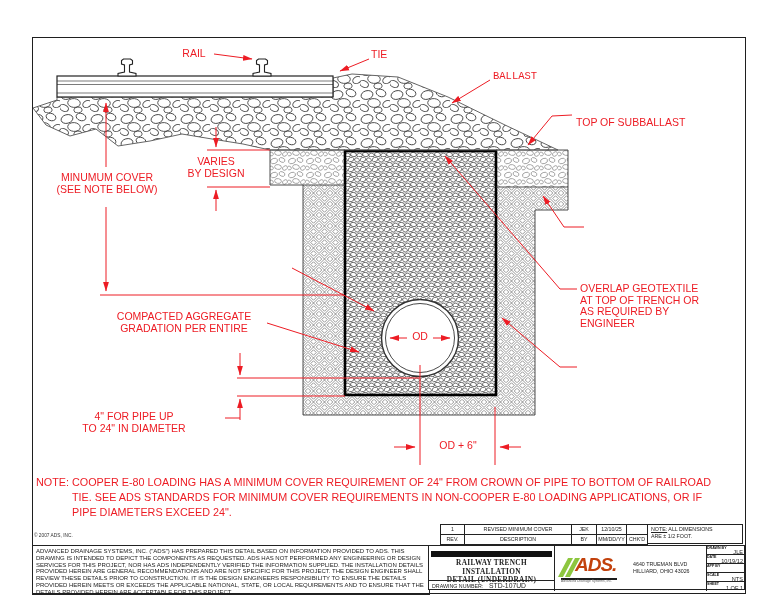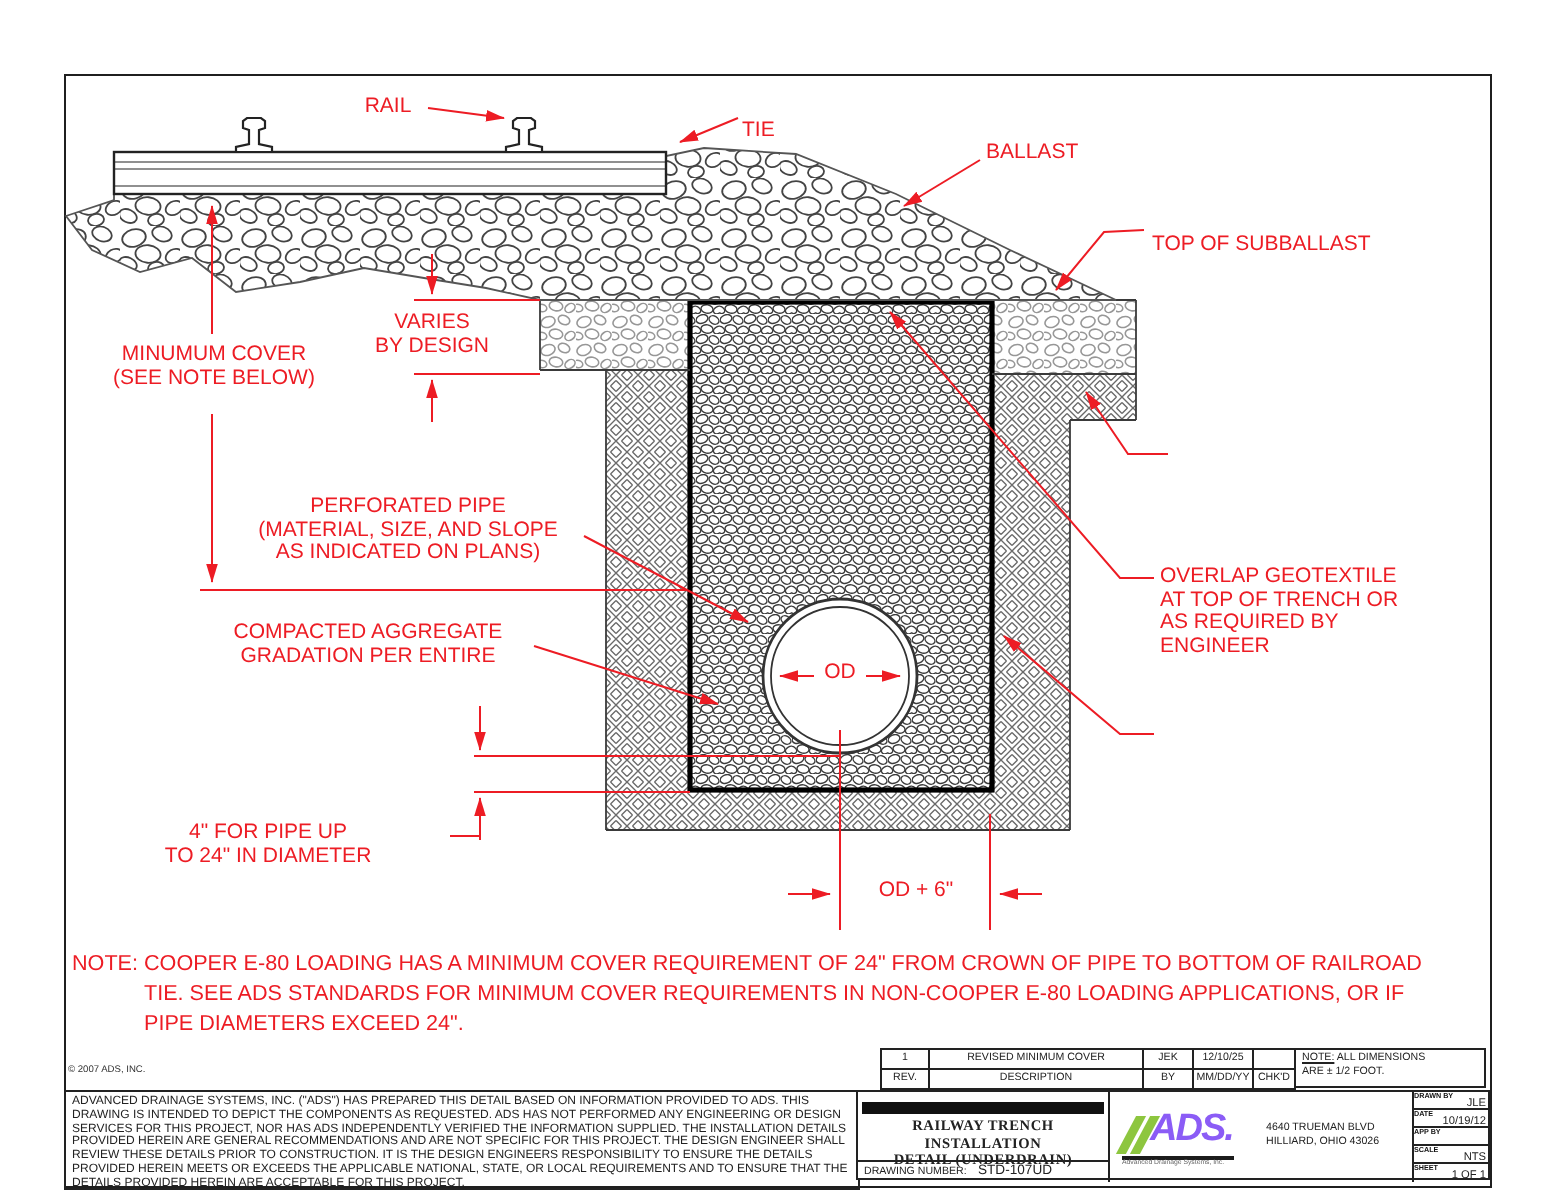--- a/index.html
+++ b/index.html
@@ -41,21 +41,21 @@
   .blackbar{left:2px;top:5px;width:121px;height:6px;background:#111;}
   .tb-title{left:0;top:13px;width:125px;text-align:center;
         font:bold 7.3px/8.6px "Liberation Serif",serif;white-space:pre-line;letter-spacing:.3px;}
   .tb-numrow{left:0;top:34px;width:125px;height:10px;border-top:1px solid #222;}
   .tb-numlbl{left:3px;top:37px;font:5.3px/6px "Liberation Sans",sans-serif;}
   .tb-numval{left:60px;top:35.5px;font:6.8px/8px "Liberation Sans",sans-serif;}
   .logo{left:130px;top:11px;width:62px;height:28px;}
   .logo .bar{position:absolute;top:1px;width:4.5px;height:19px;background:#8DC63F;transform:skewX(-28deg);}
   .logo .b1{left:4px;} .logo .b2{left:11px;}
   .logo .ads{position:absolute;left:16px;top:-4px;font:italic 900 19px/24px "Liberation Sans",sans-serif;
-        color:#8b5cf6;letter-spacing:-1px;}
+        color:#c2410c;letter-spacing:-1px;}
   .logo .rule{position:absolute;left:2px;top:21px;width:56px;height:1.5px;background:#1c1c1c;}
   .logo .cap{position:absolute;left:2px;top:23px;width:60px;font:3.4px/3.8px "Liberation Sans",sans-serif;
         color:#666;white-space:nowrap;}
   .tb-addr{left:204px;top:15px;width:72px;font:5.3px/7px "Liberation Sans",sans-serif;white-space:pre-line;}
   .fieldcol{left:277px;top:0;width:39px;height:45px;}
   .fieldrow{position:absolute;left:0;width:39px;height:9px;border-bottom:1px solid #222;box-sizing:border-box;}
   .fieldrow .fl{position:absolute;left:1px;top:0;font:bold 3.6px/4px "Liberation Sans",sans-serif;color:#111;}
   .fieldrow .fv{position:absolute;right:2px;top:2.6px;font:5.6px/6px "Liberation Sans",sans-serif;color:#222;}
 </style>
 </head>
@@ -182,30 +182,27 @@
       <path d="M433 321 L450 321" marker-end="url(#arr)"></path>
 
       <line x1="420" y1="348" x2="420" y2="448"></line>
       <line x1="495" y1="390" x2="495" y2="448"></line>
       <path d="M394 430 L415 430" marker-end="url(#arr)"></path>
       <path d="M521 430 L500 430" marker-end="url(#arr)"></path>
     </g>
   </svg>
 
   <div class="lbl" style="left:172px;top:31px;width:44px;">RAIL</div>
-  <div class="lbl lbl-left" style="left:371px;top:43px;width:30px;">TIE</div>
-  <div class="lbl lbl-left" style="left:493px;top:54px;width:70px;">BALLAST</div>
+  <div class="lbl lbl-left" style="left:371px;top:32px;width:30px;">TIE</div>
+  <div class="lbl lbl-left" style="left:493px;top:54px;width:70px;font-family:Liberation Mono, monospace;">BALLAST</div>
   <div class="lbl lbl-left" style="left:576px;top:100px;width:130px;">TOP OF SUBBALLAST</div>
   <div class="lbl" style="left:172px;top:139px;width:88px;">VARIES
 BY DESIGN</div>
   <div class="lbl" style="left:48px;top:155px;width:118px;">MINUMUM COVER
 (SEE NOTE BELOW)</div>
-  <div class="lbl" style="left:118px;top:231px;width:172px;">PERFORATED PIPE
-(MATERIAL, SIZE, AND SLOPE
-AS INDICATED ON PLANS)</div>
   <div class="lbl" style="left:103px;top:294px;width:162px;">COMPACTED AGGREGATE
 GRADATION PER ENTIRE</div>
   <div class="lbl lbl-left" style="left:580px;top:266px;width:140px;">OVERLAP GEOTEXTILE
 AT TOP OF TRENCH OR
 AS REQUIRED BY
 ENGINEER</div>
   <div class="lbl" style="left:50px;top:394px;width:168px;">4" FOR PIPE UP
 TO 24" IN DIAMETER</div>
   <div class="lbl" style="left:406px;top:314px;width:28px;">OD</div>
   <div class="lbl" style="left:432px;top:423px;width:52px;">OD + 6"</div>

